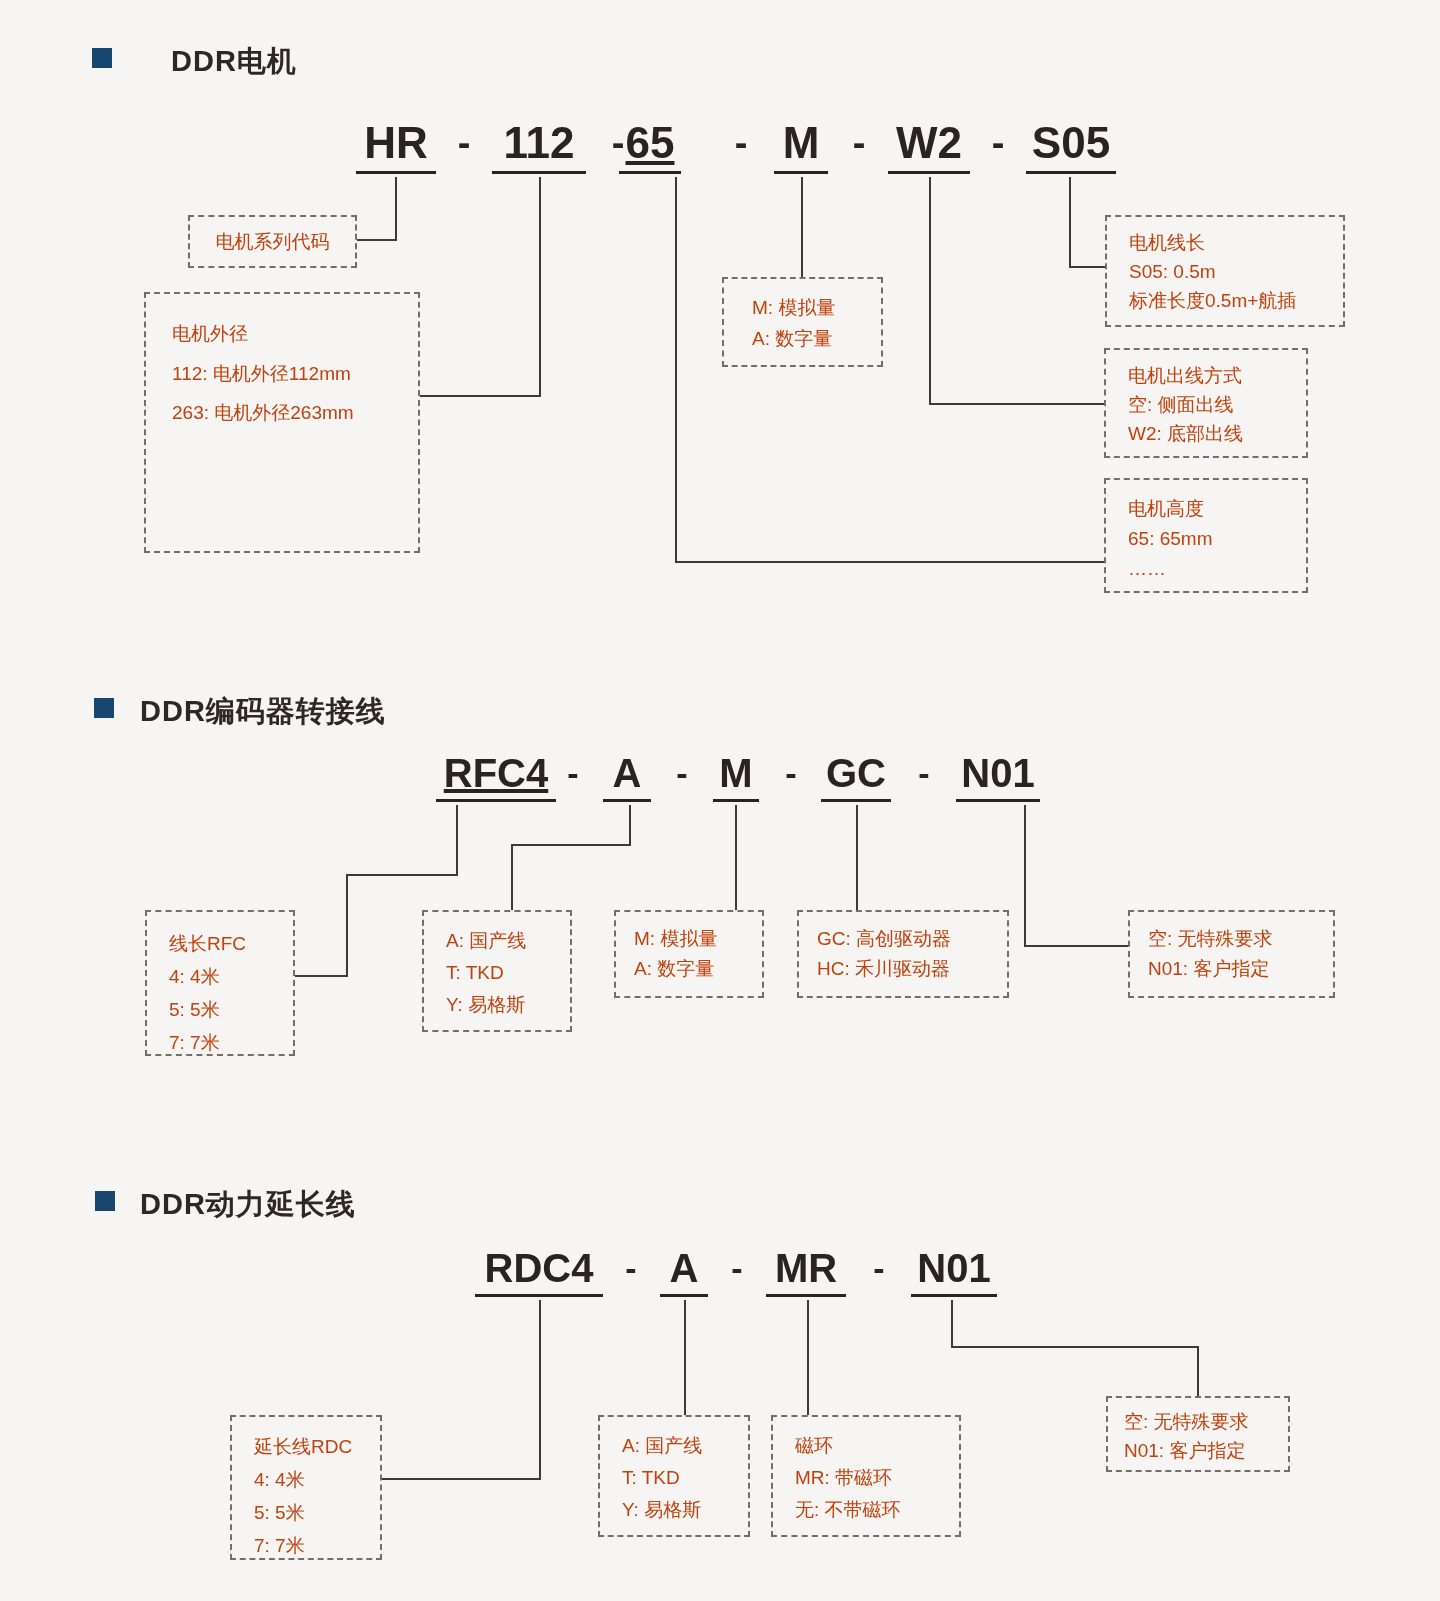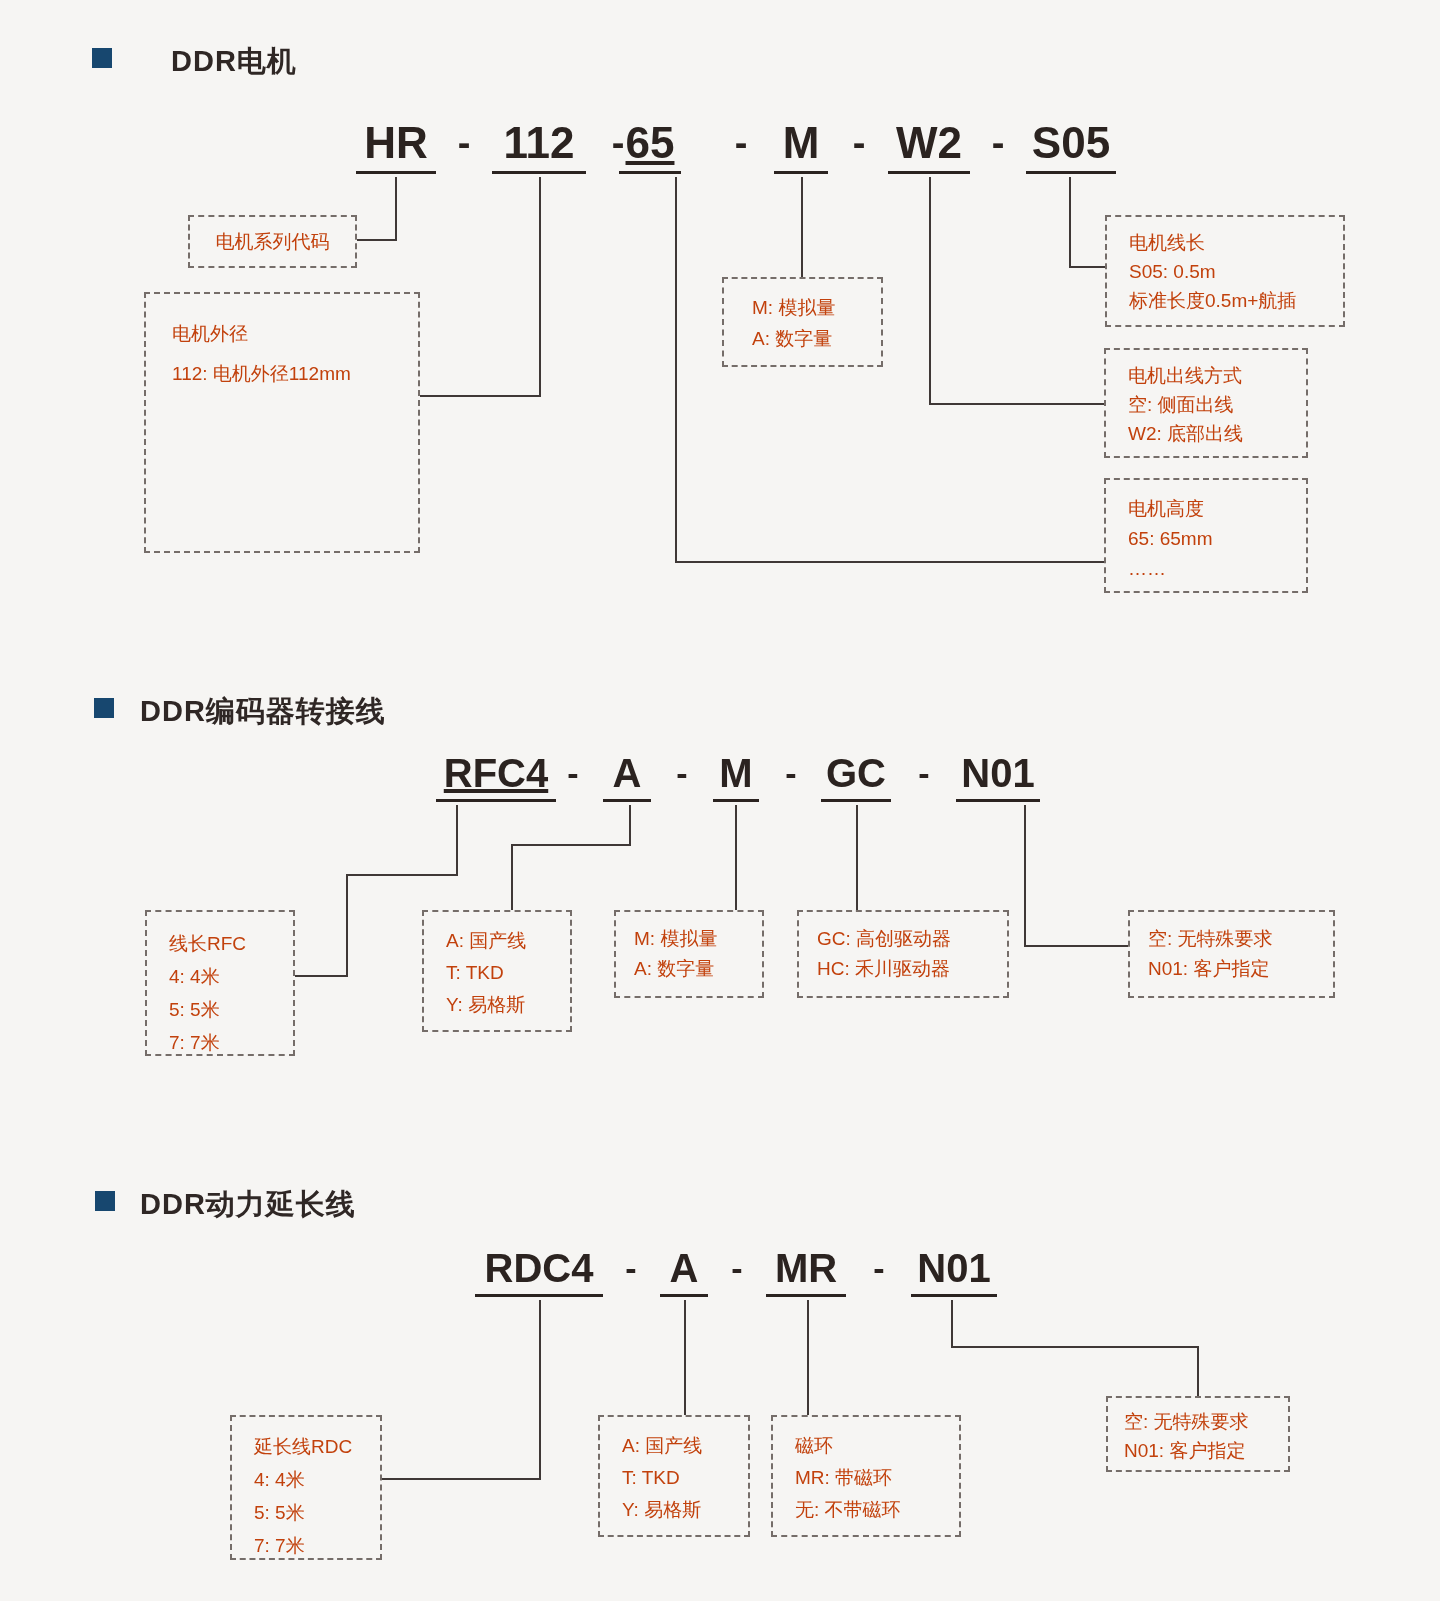--- a/index.html
+++ b/index.html
@@ -72,20 +72,21 @@
 <div class="hline" style="left:1069px;top:266px;width:36px;"></div>
 
 <div class="cbox" style="left:188px;top:215px;width:169px;height:53px;">
   <div class="center-line">
       <span class="box-line">电机系列代码</span>
     </div>
 </div>
 <div class="cbox" style="left:144px;top:292px;width:276px;height:261px;padding:20px 0 0 26px;line-height:39.5px;">
     <div class="box-line">电机外径</div>
     <div class="box-line">112:  电机外径112mm</div>
+    <div class="box-line">263:  电机外径263mm</div>
   </div>
 <div class="cbox" style="left:722px;top:277px;width:161px;height:90px;padding:13px 0 0 28px;line-height:31px;">
     <div class="box-line">M:  模拟量</div>
     <div class="box-line">A:  数字量</div>
   </div>
 <div class="cbox" style="left:1105px;top:215px;width:240px;height:112px;padding:11px 0 0 22px;line-height:29px;">
     <div class="box-line">电机线长</div>
     <div class="box-line">S05:  0.5m</div>
     <div class="box-line">标准长度0.5m+航插</div>
   </div>

